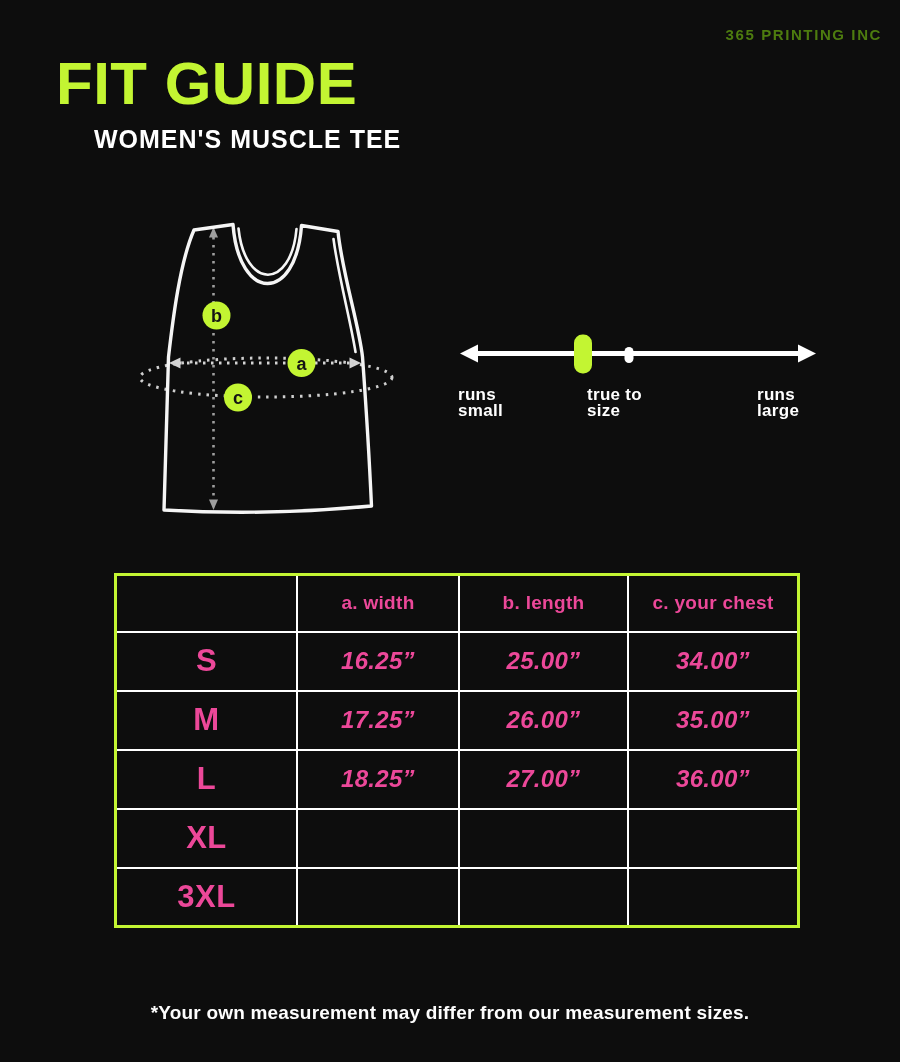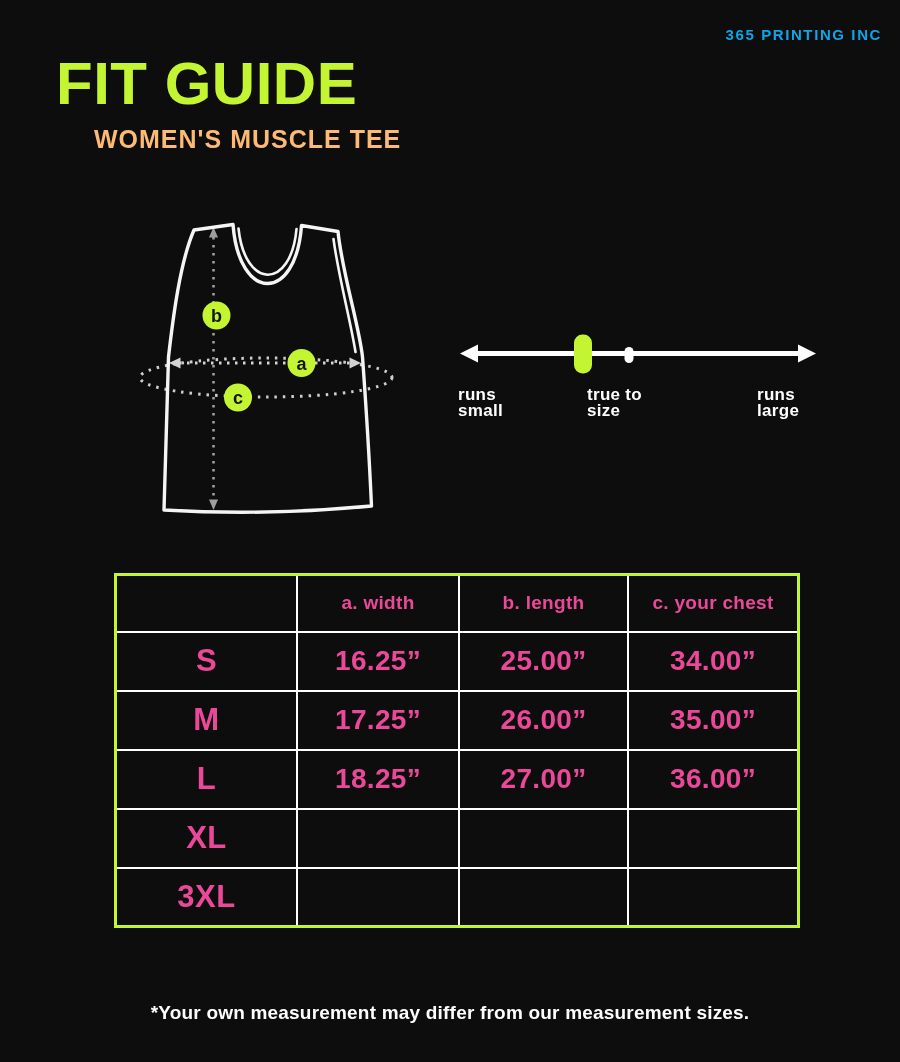--- a/index.html
+++ b/index.html
@@ -4,31 +4,31 @@
 <style>
   html,body { margin:0; padding:0; background:#000; }
   .canvas {
     position:relative; width:900px; height:1062px; overflow:hidden;
     background: var(--background, #0d0d0d);
     font-family: "Liberation Sans", "DejaVu Sans", sans-serif;
     color:#fff;
   }
   .brand {
     position:absolute; top:26px; right:18px;
-    font-size:15px; font-weight:bold; letter-spacing:1.6px; color:#0ea5e9;
+    font-size:15px; font-weight:bold; letter-spacing:1.6px; color:#4d7c0f;
   }
   .title {
     position:absolute; left:56px; top:50px;
     font-size:60px; line-height:68px; font-weight:bold; letter-spacing:0.5px;
     color: var(--accent, #c3f532);
   }
   .subtitle {
     position:absolute; left:94px; top:124px;
     font-size:25px; line-height:30px; font-weight:bold; letter-spacing:1px;
-    color:#fdba74;
+    color:#ffffff;
   }
   .diagram-svg { position:absolute; left:130px; top:205px; }
   .shirt-line { fill:none; stroke:#f5f5f5; stroke-width:3.4; stroke-linecap:round; stroke-linejoin:round; }
   .shirt-seam { fill:none; stroke:#f5f5f5; stroke-width:2.6; stroke-linecap:round; }
   .dash-v { stroke:#9e9e9e; stroke-width:2.6; stroke-dasharray:2.5 5.5; fill:none; }
   .dash-h { stroke:#d4d4d4; stroke-width:3; stroke-dasharray:2.5 5.5; fill:none; }
   .dash-e { stroke:#cfcfcf; stroke-width:3; stroke-dasharray:2.5 6; fill:none; }
   .arrow-v { fill:#9e9e9e; }
   .arrow-h { fill:#d4d4d4; }
   .accent-fill { fill: var(--accent, #c3f532); }
@@ -58,21 +58,21 @@
     color:#ec4899; padding:0;
   }
   .size-table tr       { height:59px; }
   .size-table tr.head  { height:57px; }
   .col-size  { width:179px; }
   .col-width { width:160px; }
   .col-len   { width:167px; }
   .col-chest { width:168px; }
   .head td   { font-size:19px; font-weight:bold; letter-spacing:0.3px; }
   .cell-size { font-size:31px; font-weight:bold; letter-spacing:0.5px; }
-  .cell-val  { font-size:28px; font-weight:bold; letter-spacing:0.3px; }
+  .cell-val  { font-size:24px; font-weight:bold; letter-spacing:0.3px;font-style:italic; }
   .footnote {
     position:absolute; left:0; top:1002px; width:900px; text-align:center;
     font-size:19px; font-weight:bold; letter-spacing:0.2px; color:#fdfdfd;
   }
 </style>
 </head>
 <body>
 
 <div class="canvas">
 

